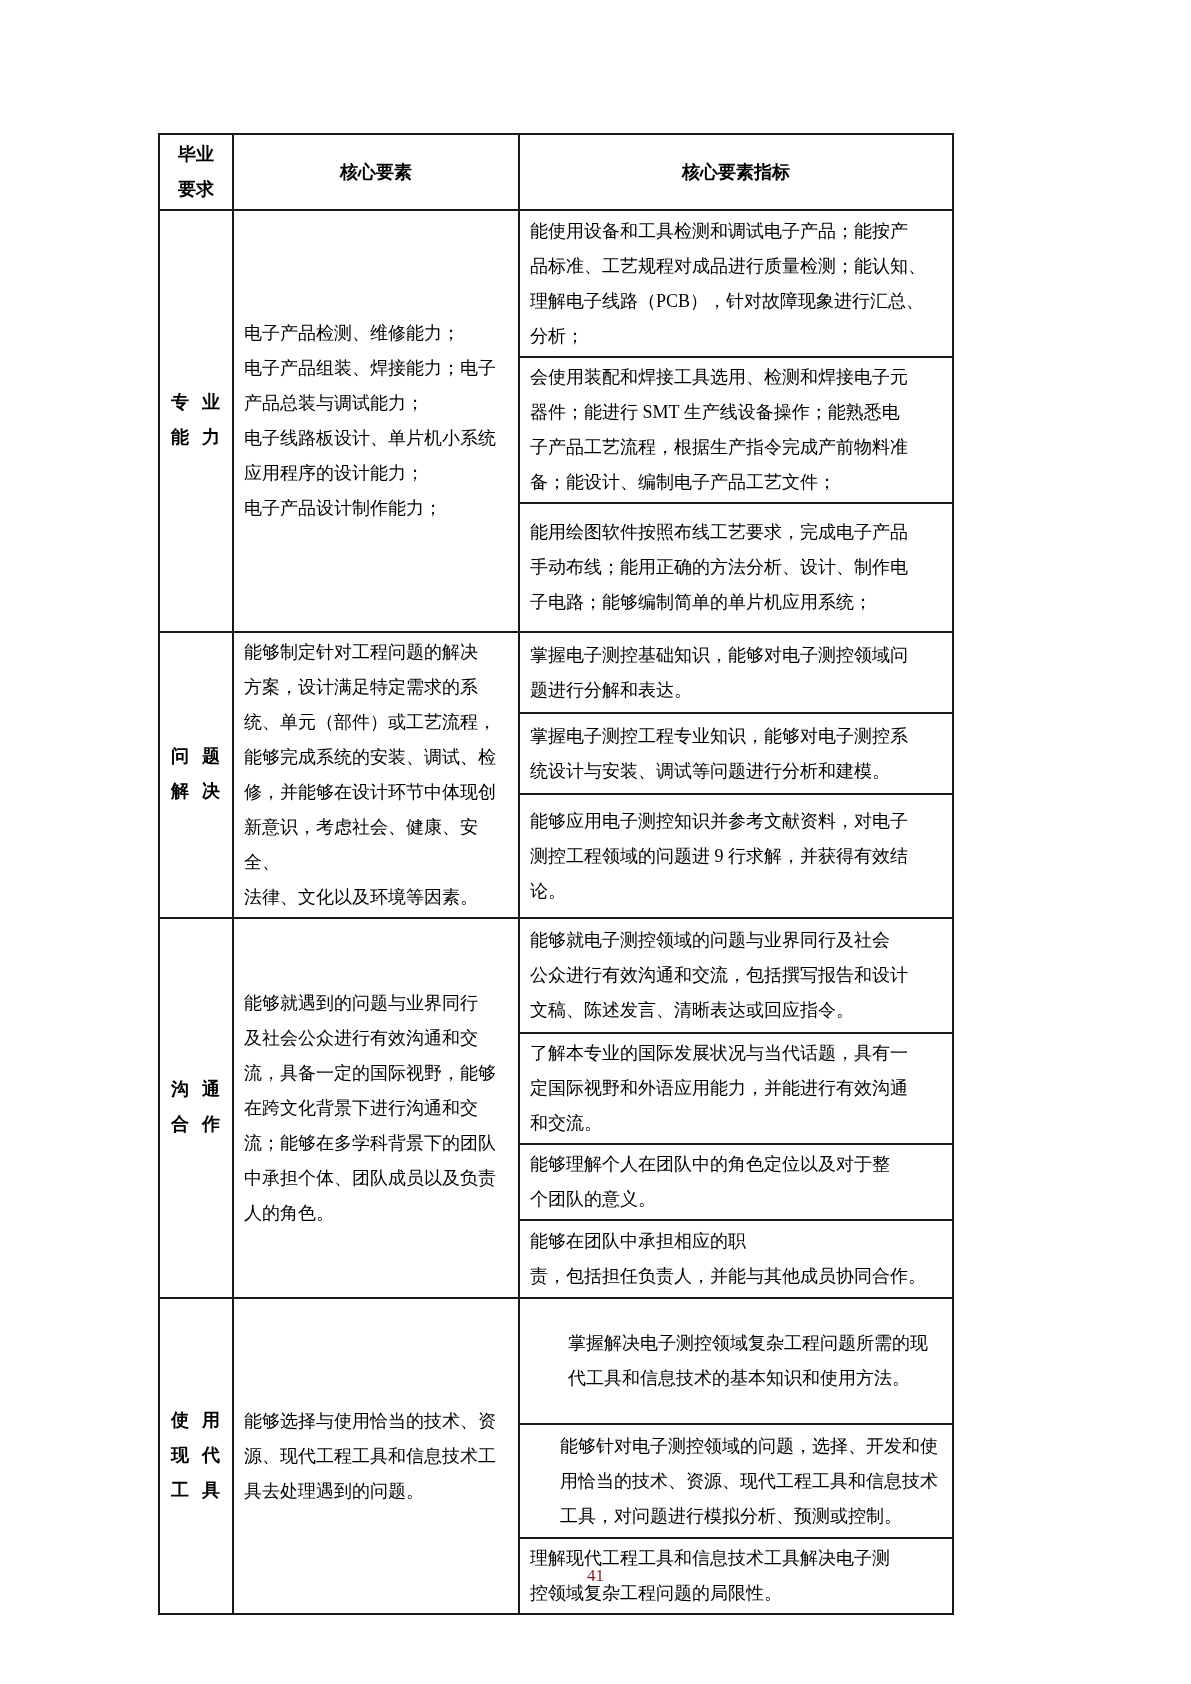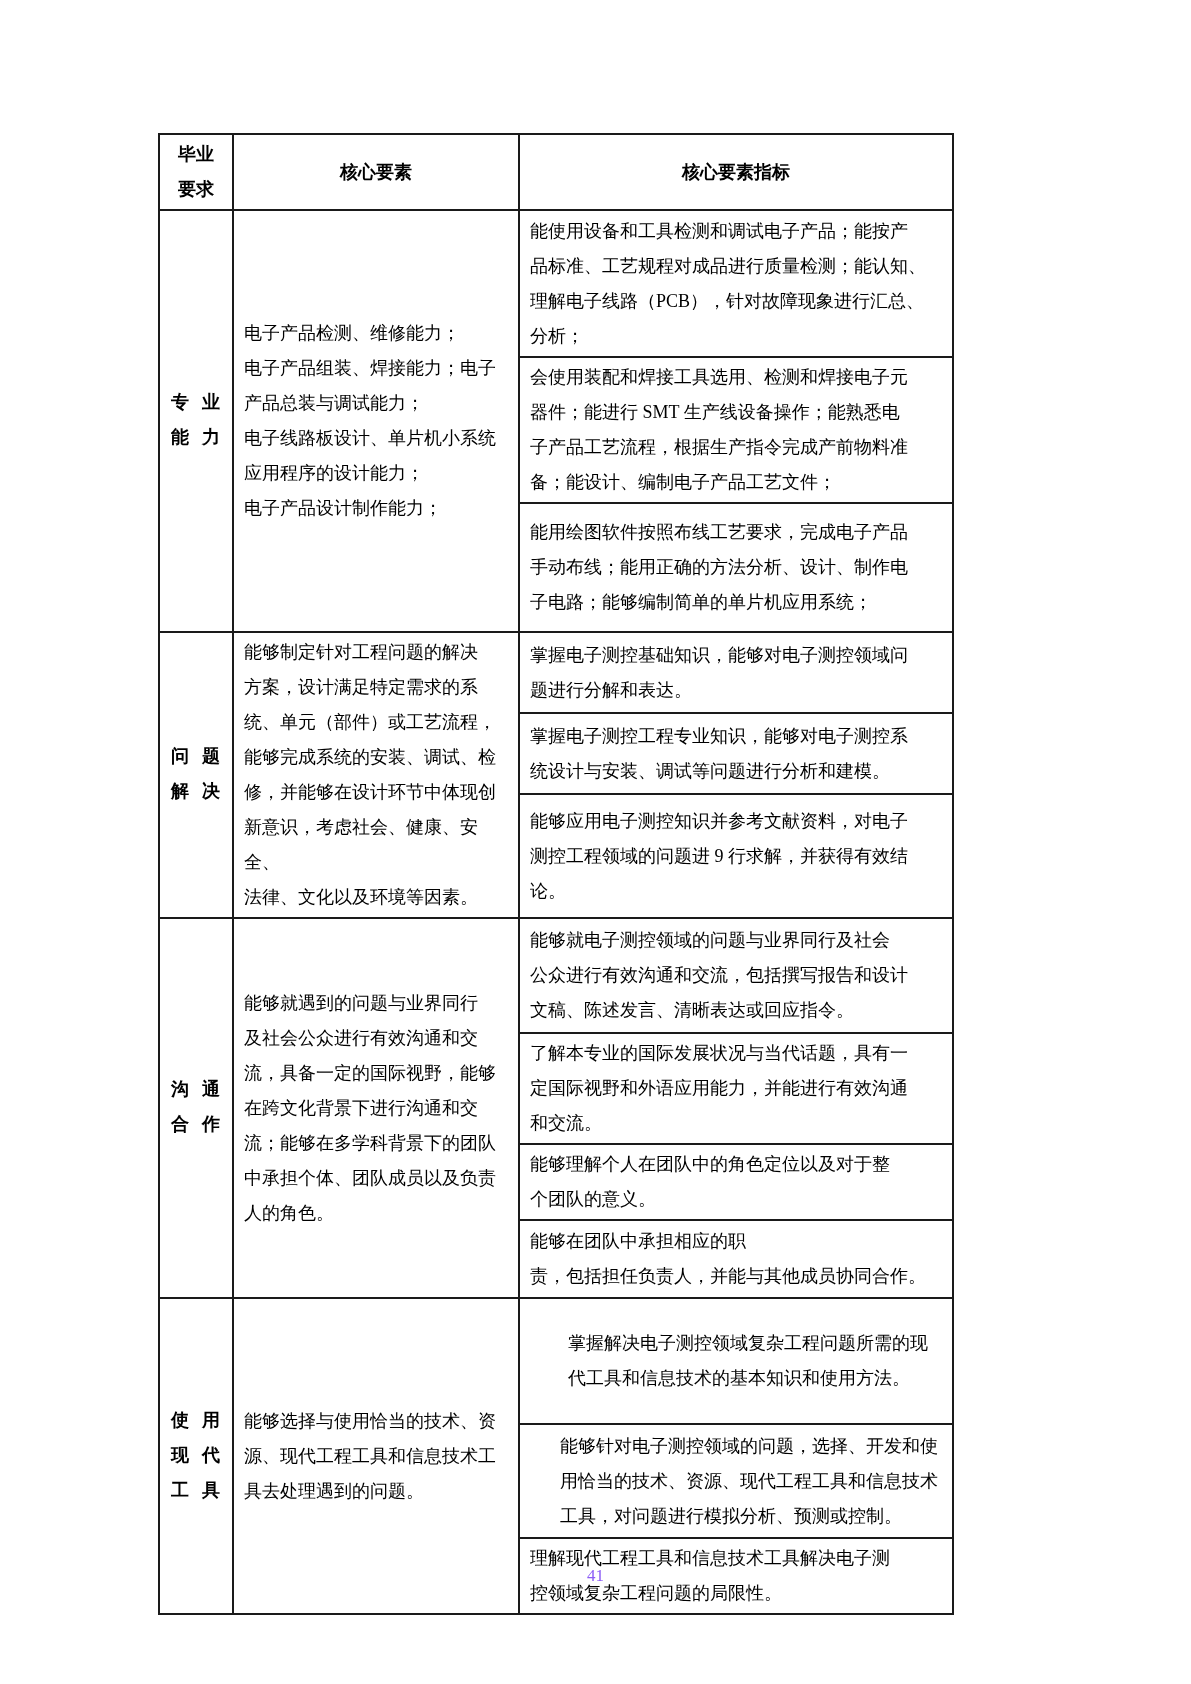--- a/index.html
+++ b/index.html
@@ -71,21 +71,21 @@
   tr.h76  td.ind-cell { height: 72px; }
   tr.h124 td.ind-cell { height: 120px; padding-left: 48px; }
   tr.h112 td.ind-cell { height: 108px; padding-left: 40px; }
   .page-number {
     position: absolute;
     left: 0;
     top: 1566px;
     width: 1191px;
     text-align: center;
     font-size: 17px;
-    color: #8b5cf6;
+    color: #7f1d1d;
   }
 </style>
 </head>
 <body>
 
 <div class="page">
 
   <table class="req-table">
     <colgroup>
       <col class="c1">

